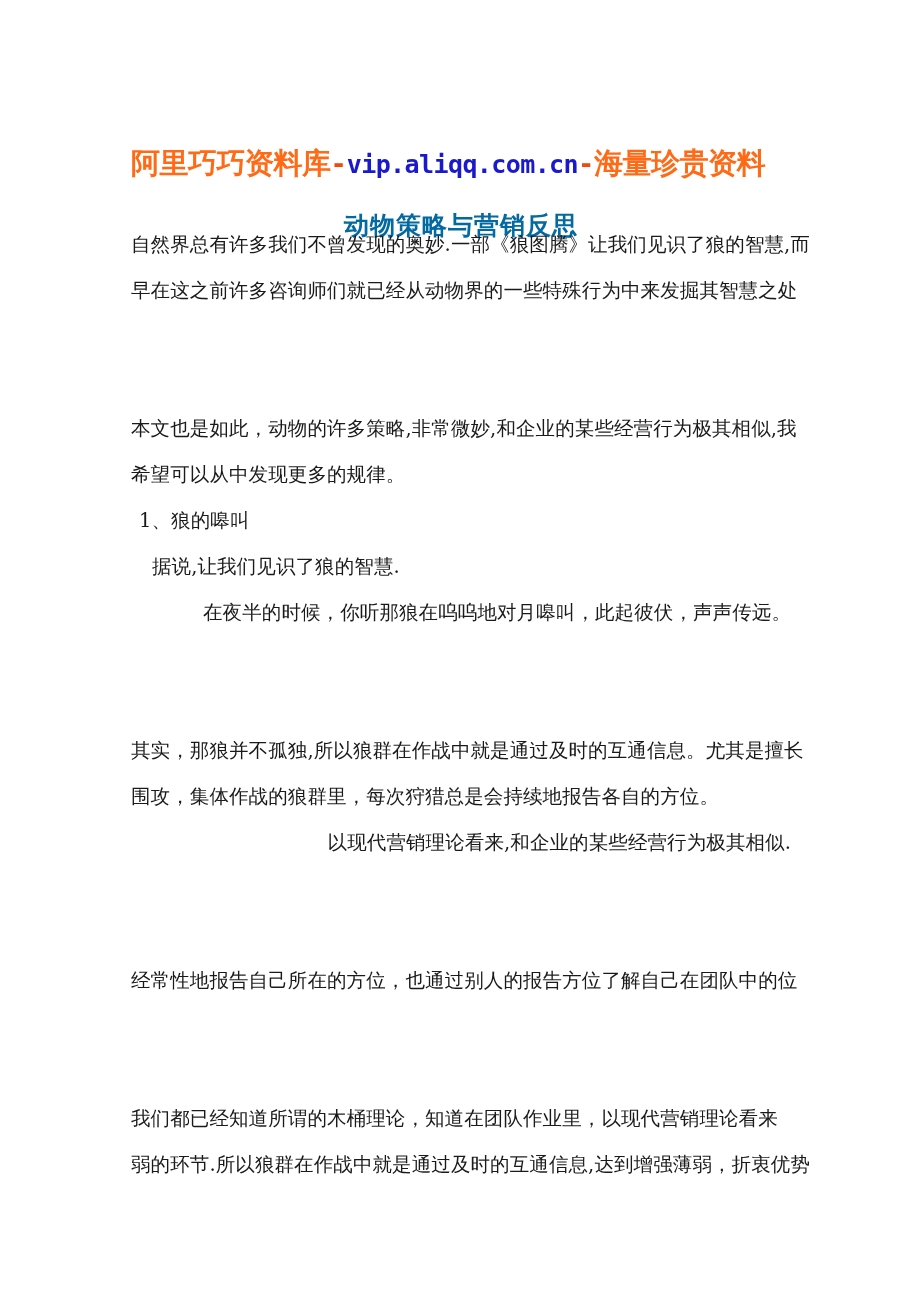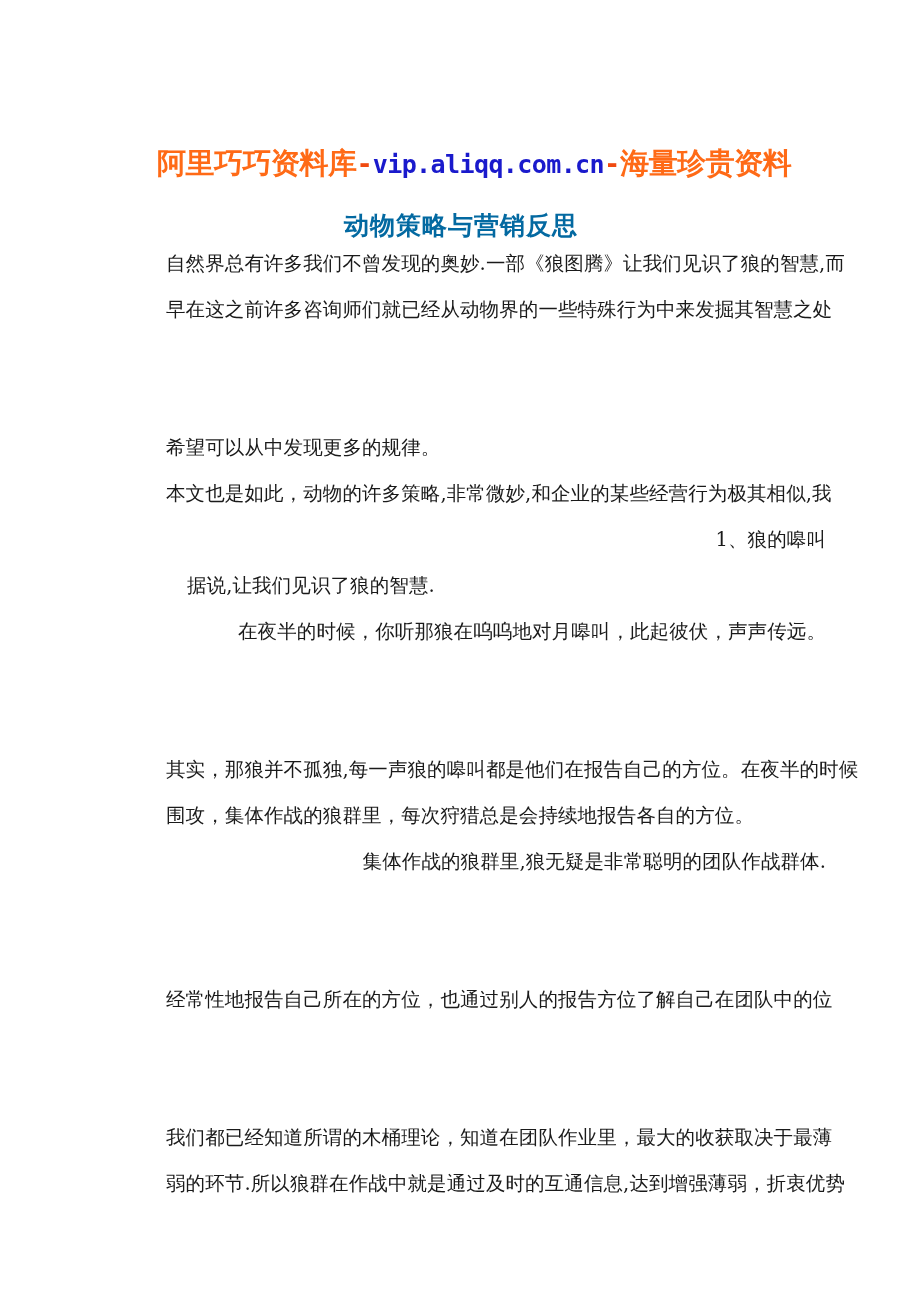--- a/index.html
+++ b/index.html
@@ -35,21 +35,20 @@
     position: absolute;
     left: 0px;
     top: 143px;
     width: 660px;
     white-space: nowrap;
     font-family: "DejaVu Sans", "Liberation Sans", sans-serif;
     font-weight: bold;
     font-size: 29px;
     line-height: 40px;
     letter-spacing: 0px;
-    margin-left: 26px;
   }
   .banner .cn {
     color: #FF6A16;
     font-family: "DejaVu Sans", "Liberation Sans", sans-serif;
     font-weight: bold;
     letter-spacing: -0.5px;
   }
   .banner .sep {
     color: #F04A10;
     font-family: "DejaVu Sans Mono", "Liberation Mono", monospace;
@@ -76,71 +75,70 @@
     font-size: 25px;
     line-height: 34px;
     letter-spacing: 1px;
     color: #0369a1;
   }
 
   
   .body-block {
     position: absolute;
     left: 0;
-    top: 241px;
+    top: 222px;
     width: 660px;
-    margin-left: 35px;
   }
 
   .line {
     font-size: 19.5px;
     line-height: 46px;
     height: 46px;
     color: #1a1a1a;
     white-space: nowrap;
     letter-spacing: 0.1px;
   }
   .line.blank {
     color: transparent;
   }
   .ind-0  { padding-left: 0px; }
-  .ind-1  { padding-left: 8px; text-align: right; }
+  .ind-1  { padding-left: 8px; }
   .ind-2  { padding-left: 21px; }
   .ind-3  { padding-left: 34px; text-align: right; }
 </style>
 </head>
 <body>
 
 <div class="page">
   <div class="content">
 
     <div class="banner">
       <span class="cn">阿里巧巧资料库</span><span class="sep">-</span><span class="url">vip.aliqq.com.cn</span><span class="sep">-</span><span class="cn">海量珍贵资料</span>
     </div>
 
     <h1 class="doc-title">动物策略与营销反思</h1>
 
     <div class="body-block" id="body-block">
         <div class="line ind-0">自然界总有许多我们不曾发现的奥妙.一部《狼图腾》让我们见识了狼的智慧,而</div>
         <div class="line ind-0">早在这之前许多咨询师们就已经从动物界的一些特殊行为中来发掘其智慧之处</div>
         <div class="line ind-0 blank">&nbsp;</div>
         <div class="line ind-0 blank">&nbsp;</div>
+        <div class="line ind-0">本文也是如此，动物的许多策略,非常微妙,和企业的某些经营行为极其相似,我</div>
         <div class="line ind-0">希望可以从中发现更多的规律。</div>
-        <div class="line ind-0">本文也是如此，动物的许多策略,非常微妙,和企业的某些经营行为极其相似,我</div>
         <div class="line ind-1">1、狼的嗥叫</div>
         <div class="line ind-2">据说,让我们见识了狼的智慧.</div>
         <div class="line ind-3">在夜半的时候，你听那狼在呜呜地对月嗥叫，此起彼伏，声声传远。</div>
         <div class="line ind-0 blank">&nbsp;</div>
         <div class="line ind-0 blank">&nbsp;</div>
-        <div class="line ind-0">其实，那狼并不孤独,每一声狼的嗥叫都是他们在报告自己的方位。在夜半的时候</div>
+        <div class="line ind-0">其实，那狼并不孤独,所以狼群在作战中就是通过及时的互通信息。尤其是擅长</div>
         <div class="line ind-0">围攻，集体作战的狼群里，每次狩猎总是会持续地报告各自的方位。</div>
-        <div class="line ind-3">集体作战的狼群里,狼无疑是非常聪明的团队作战群体.</div>
+        <div class="line ind-3">以现代营销理论看来,和企业的某些经营行为极其相似.</div>
         <div class="line ind-0 blank">&nbsp;</div>
         <div class="line ind-0 blank">&nbsp;</div>
         <div class="line ind-0">经常性地报告自己所在的方位，也通过别人的报告方位了解自己在团队中的位</div>
         <div class="line ind-0 blank">&nbsp;</div>
         <div class="line ind-0 blank">&nbsp;</div>
-        <div class="line ind-0">我们都已经知道所谓的木桶理论，知道在团队作业里，最大的收获取决于最薄</div>
+        <div class="line ind-0">我们都已经知道所谓的木桶理论，知道在团队作业里，以现代营销理论看来</div>
         <div class="line ind-0">弱的环节.所以狼群在作战中就是通过及时的互通信息,达到增强薄弱，折衷优势</div>
       </div>
 
   </div>
 </div>
 
 </body></html>

